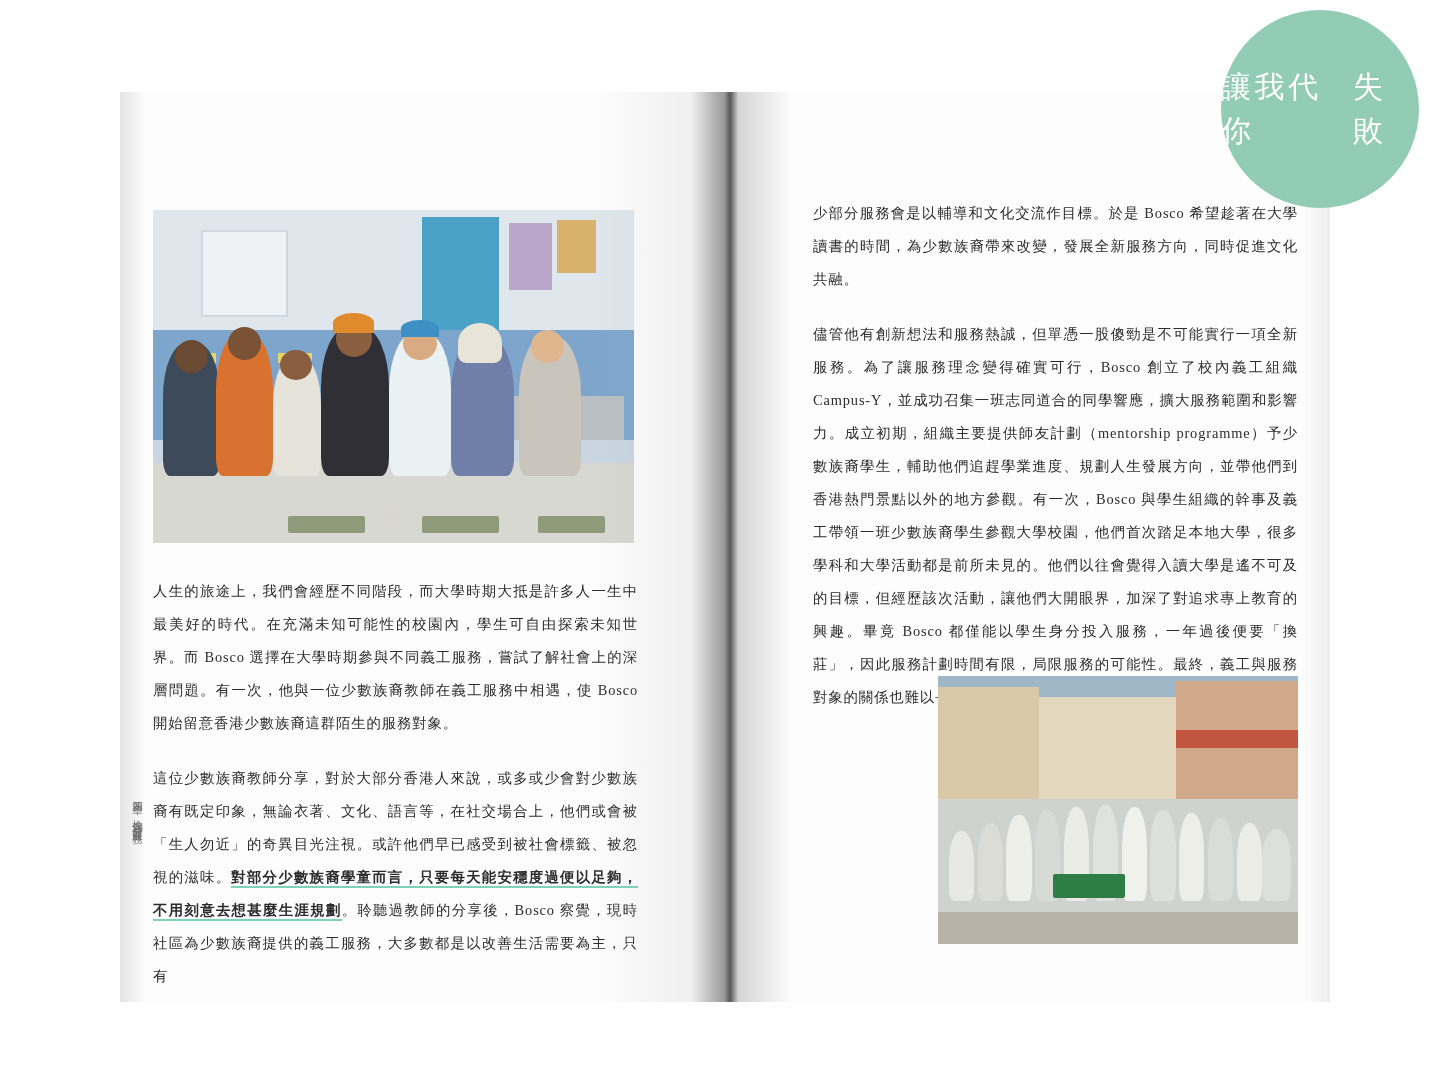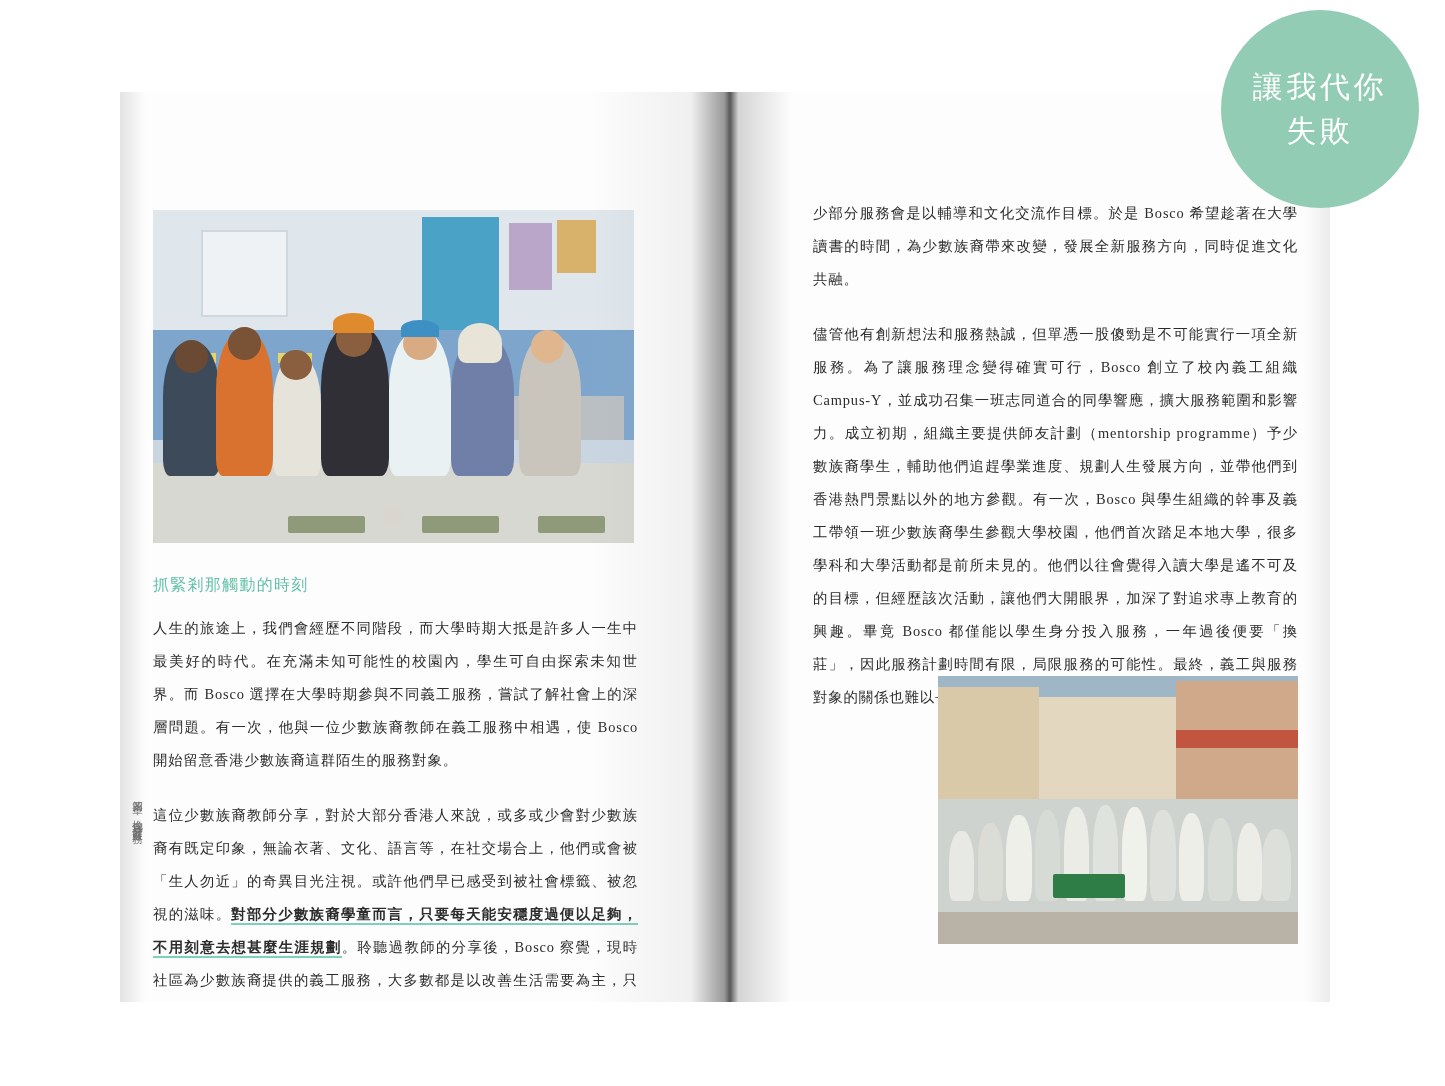--- a/index.html
+++ b/index.html
@@ -141,26 +141,26 @@
     position: absolute;
     right: 26px;
     top: 10px;
     width: 198px;
     height: 198px;
     border-radius: 50%;
     background: #92ccb4;
     display: flex;
     align-items: center;
     justify-content: center;
-    flex-direction: column;
+    flex-direction: row;
     color: #ffffff;
     font-size: 30px;
     letter-spacing: 0.12em;
     line-height: 44px;
-    text-align: center;
+    text-align: left;
     font-family: "Liberation Serif", serif;
   }
 
   
   .ph { position: absolute; }
   .photo-frame { position: relative; width: 100%; height: 100%; }
 
   
   #p1-wall-top { left:0; top:0; width:100%; height:36%; background:#dfe6ec; }
   #p1-wall-mid { left:0; top:36%; width:100%; height:33%; background:#7ea6cd; }
@@ -241,21 +241,20 @@
         <div class="tray" style="left:28%; width:16%;"></div>
         <div class="tray" style="left:56%; width:16%;"></div>
         <div class="tray" style="left:80%; width:14%;"></div>
         <div class="ph" style="left:48%; bottom:5%; width:3.5%; height:6%; background:#d9d6cf; border-radius:2px;"></div>
       </div>
     </div>
 
     <div id="chapter-mark">第四章　挽鋼身分藍服務</div>
 
     <div id="left-text">
-      <div class="section-head">抓緊剎那觸動的時刻</div>
 
       <p class="cjk para">人生的旅途上，我們會經歷不同階段，而大學時期大抵是許多人一生中最美好的時代。在充滿未知可能性的校園內，學生可自由探索未知世界。而 Bosco 選擇在大學時期參與不同義工服務，嘗試了解社會上的深層問題。有一次，他與一位少數族裔教師在義工服務中相遇，使 Bosco 開始留意香港少數族裔這群陌生的服務對象。</p>
 
       <p class="cjk para"><span>這位少數族裔教師分享，對於大部分香港人來說，或多或少會對少數族裔有既定印象，無論衣著、文化、語言等，在社交場合上，他們或會被「生人勿近」的奇異目光注視。或許他們早已感受到被社會標籤、被忽視的滋味。</span><span class="hl">對部分少數族裔學童而言，只要每天能安穩度過便以足夠，不用刻意去想甚麼生涯規劃</span><span>。聆聽過教師的分享後，Bosco 察覺，現時社區為少數族裔提供的義工服務，大多數都是以改善生活需要為主，只有</span></p>
     </div>
   </div>
 
   <div class="page" id="page-right">
 
     <div id="edge-right"></div>

